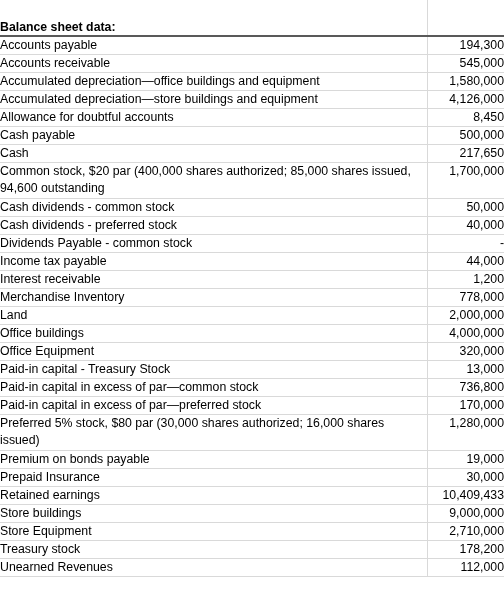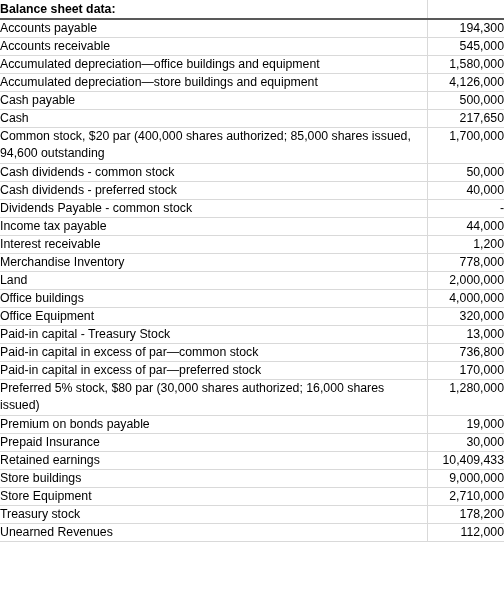--- a/index.html
+++ b/index.html
@@ -51,21 +51,21 @@
     padding-left: 3px;
     text-align: right;
     white-space: nowrap;
   }
   tr.header-row td {
     font-weight: bold;
     border-bottom: 2px solid #595959;
     height: 19px;
     line-height: 16px;
   }
-  tr.header-row td.label { padding-top: 1px; }
+  tr.header-row td.label { padding-top: 19px; }
   td.indent { padding-left: 13px; }
   td.wrap2 { line-height: 17px; margin-left: 48px; }
   tr.tall td { height: 36px; }
 </style>
 </head>
 <body>
 
 <div id="sheet">
   <table class="grid">
     <colgroup>
@@ -85,20 +85,24 @@
           <td class="label">Accounts receivable</td>
           <td class="value">545,000</td>
         </tr>
         <tr>
           <td class="label">Accumulated depreciation—office buildings and equipment</td>
           <td class="value">1,580,000</td>
         </tr>
         <tr>
           <td class="label">Accumulated depreciation—store buildings and equipment</td>
           <td class="value">4,126,000</td>
+        </tr>
+        <tr>
+          <td class="label">Allowance for doubtful accounts</td>
+          <td class="value">8,450</td>
         </tr>
         <tr>
           <td class="label">Cash payable</td>
           <td class="value">500,000</td>
         </tr>
         <tr>
           <td class="label">Cash</td>
           <td class="value">217,650</td>
         </tr>
         <tr class="tall">

